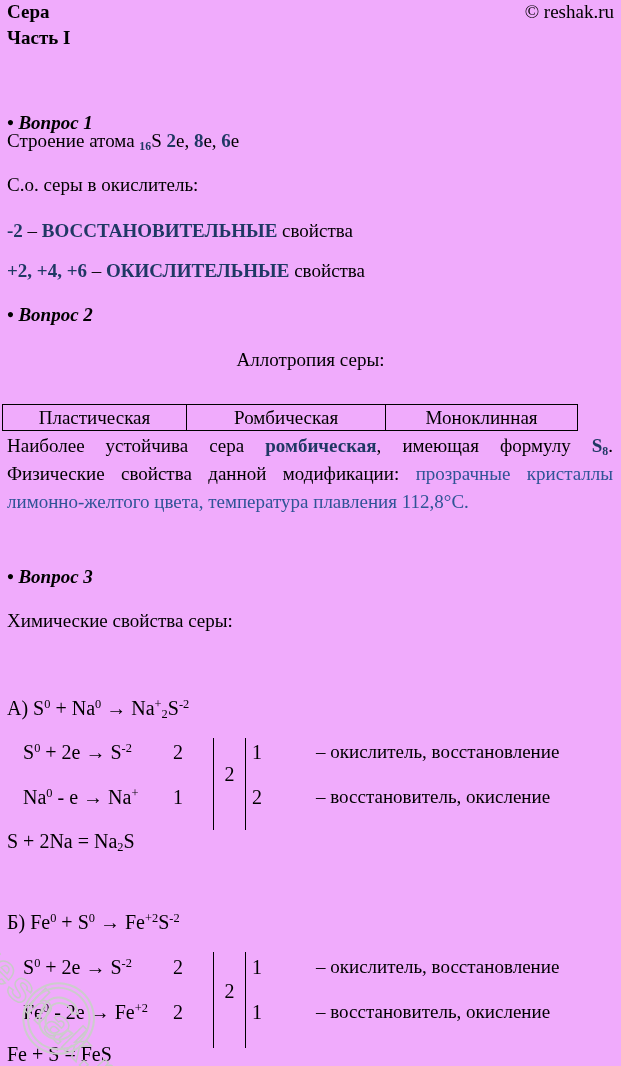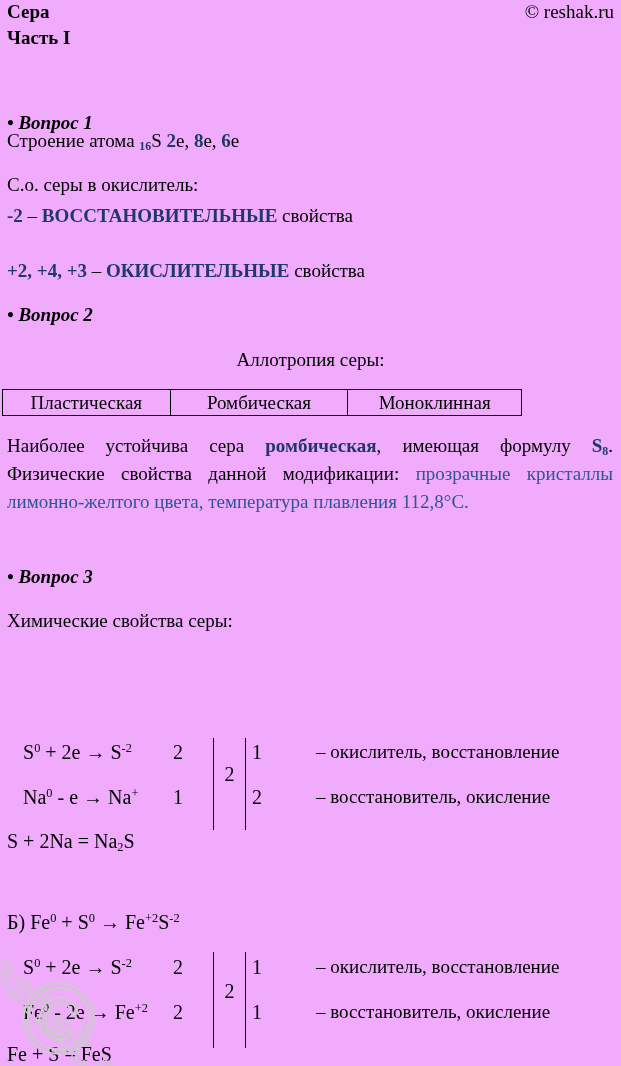--- a/index.html
+++ b/index.html
@@ -18,25 +18,25 @@
   sup, sub { font-size:0.62em; line-height:0; vertical-align:baseline; position:relative; }
   sup { top:-0.55em; }
   sub { top:0.28em; }
 
   .copyright { position:absolute; right:7px; top:1px; }
   .doc-title { top:1px; }
   .part-label { top:27px; }
   .q1-heading { top:104px;margin-top:8px; }
   .atom-line { top:130px; }
   .so-intro { top:174px; }
-  .reducing-line { top:205px;text-align:center; }
+  .reducing-line { top:220px;text-align:center; }
   .oxidizing-line { top:260px; }
   .q2-heading { top:304px; }
   .table-title { position:absolute; left:0; top:349px; width:621px; text-align:center; }
-  .allotropy-table { position:absolute; left:2px; top:389px; width:520px; border-collapse:collapse; }
+  .allotropy-table { position:absolute; left:2px; top:404px; width:576px; border-collapse:collapse; }
   .allotropy-table td { border:1px solid #000; text-align:center; height:26px; padding:0; font-size:19px; }
   .col1 { width:196px; } .col2 { width:215px; } .col3 { width:205px; }
   .para { position:absolute; left:7px; top:432px; width:606px; text-align:justify; line-height:28px; }
   .q3-heading { top:566px; }
   .q3-subtitle { top:610px; }
   .q3-item1 { top:654px; }
   .eq { font-size:20px; }
   .rxa-head { top:697px; }
   .balance { position:absolute; left:0; width:621px; height:110px;margin-left:16px; }
   .balance-a { top:736px; }
@@ -80,40 +80,41 @@
 
   <div class="line doc-title bold">Сера</div>
   <div class="copyright">© reshak.ru</div>
 
   <div class="line part-label bold">Часть I</div>
 
   <div class="line q1-heading bi">• Вопрос 1</div>
   <div class="line atom-line"><span>Строение атома </span><sub class="c-navy bold">16</sub><span>S </span><span class="c-navy bold">2</span><span>е, </span><span class="c-navy bold">8</span><span>е, </span><span class="c-navy bold">6</span><span>е</span></div>
   <div class="line so-intro">С.о. серы в окислитель:</div>
   <div class="line reducing-line"><span class="c-navy bold">-2</span><span> – </span><span class="c-navy bold">ВОССТАНОВИТЕЛЬНЫЕ</span><span> свойства</span></div>
-  <div class="line oxidizing-line"><span class="c-navy bold">+2, +4, +3</span><span> – </span><span class="c-navy bold">ОКИСЛИТЕЛЬНЫЕ</span><span> свойства</span></div>
+  <div class="line oxidizing-line"><span class="c-navy bold">+2, +4, +6</span><span> – </span><span class="c-navy bold">ОКИСЛИТЕЛЬНЫЕ</span><span> свойства</span></div>
 
   <div class="line q2-heading bi">• Вопрос 2</div>
   <div class="table-title">Аллотропия серы:</div>
 
   <table class="allotropy-table">
     <tbody>
         <tr>
       <td class="col1">Пластическая</td>
       <td class="col2">Ромбическая</td>
       <td class="col3">Моноклинная</td>
     </tr>
   </tbody>
     </table>
 
   <div class="para"><span>Наиболее устойчива сера </span><span class="c-navy bold">ромбическая</span><span>, имеющая формулу </span><span class="c-navy bold">S</span><sub class="c-navy bold">8</sub><span>. Физические свойства данной модификации: </span><span class="c-blue">прозрачные кристаллы лимонно-желтого цвета, температура плавления 112,8°С.</span></div>
 
   <div class="line q3-heading bi">• Вопрос 3</div>
   <div class="line q3-subtitle">Химические свойства серы:</div>
 
+  <div class="line eq rxa-head"><span>А) S</span><sup>0</sup><span> + Na</span><sup>0</sup><span> → Na</span><sup>+</sup><sub>2</sub><span>S</span><sup>-2</sup></div>
 
   <div class="balance balance-a">
     <div class="beq row1"><span>S</span><sup>0</sup><span> + 2e → S</span><sup>-2</sup></div>
     <div class="coeff row1">2</div>
     <div class="val row1">1</div>
     <div class="desc row1">– окислитель, восстановление</div>
     <div class="beq row2"><span>Na</span><sup>0</sup><span> - e → Na</span><sup>+</sup></div>
     <div class="coeff row2">1</div>
     <div class="val row2">2</div>
     <div class="desc row2">– восстановитель, окисление</div>

